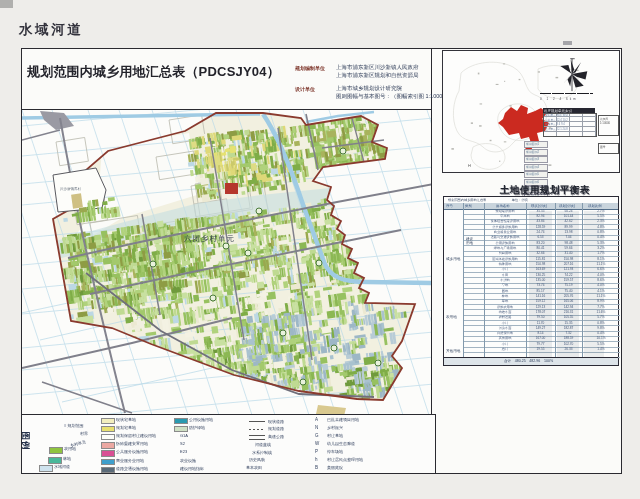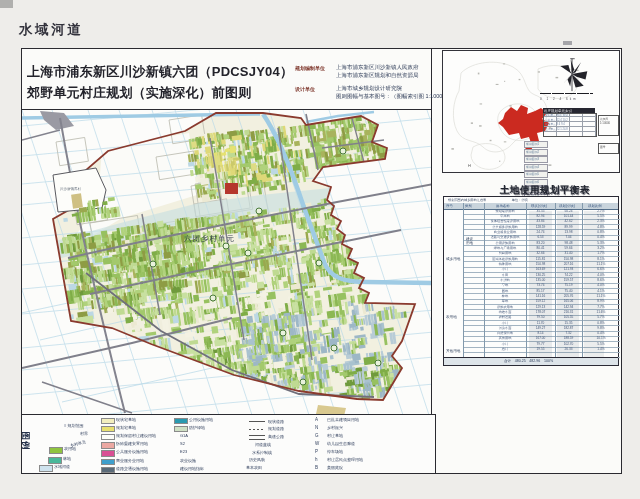--- a/index.html
+++ b/index.html
@@ -11,23 +11,22 @@
 <div style="position:absolute;left:19px;top:21px;font-size:13.5px;font-weight:bold;color:#32323c;letter-spacing:2.6px">水域河道</div>
 
 <div style="position:absolute;left:563px;top:41px;width:9px;height:4px;background:#6a6a72;opacity:0.55"></div>
 
 <div style="position:absolute;left:21px;top:48px;width:601px;height:426px;background:#fbfbf9;border:1.6px solid #2a2a30;box-sizing:border-box">
 
 <div style="position:absolute;left:409px;top:0;width:1.3px;height:100%;background:#2a2a30"></div>
 
 <div style="position:absolute;left:0;top:60px;width:410px;height:1.2px;background:#2a2a30"></div>
 
-<div style="position:absolute;left:5px;top:14px;font-size:13px;font-weight:bold;color:#23232b;letter-spacing:0.2px">上海市浦东新区川沙新镇六团（PDCSJY04）</div>
-
-<div style="position:absolute;left:5px;top:35px;font-size:13px;font-weight:bold;color:#23232b;letter-spacing:0.2px">郊野单元村庄规划（实施深化）前图则</div>
+<div style="position:absolute;left:5px;top:14px;font-size:13px;font-weight:bold;color:#23232b;letter-spacing:0.2px">规划范围内城乡用地汇总表（PDCSJY04）</div>
+
 
 <div style="position:absolute;left:273px;top:16px;font-size:5px;font-weight:bold;color:#7c3328">规划编制单位</div>
 
 <div style="position:absolute;left:314px;top:14px;font-size:5.5px;color:#2c3a56;line-height:8px">上海市浦东新区川沙新镇人民政府<br>上海市浦东新区规划和自然资源局</div>
 
 <div style="position:absolute;left:273px;top:37px;font-size:5px;font-weight:bold;color:#7c3328">设计单位</div>
 
 <div style="position:absolute;left:314px;top:35px;font-size:5.5px;color:#2c3a56;line-height:8px">上海市城乡规划设计研究院<br>图则图幅与基本图号：（图幅索引图 1:10000）</div>
 
 <div style="position:absolute;left:0;top:61px;width:409px;height:306px;overflow:hidden">

